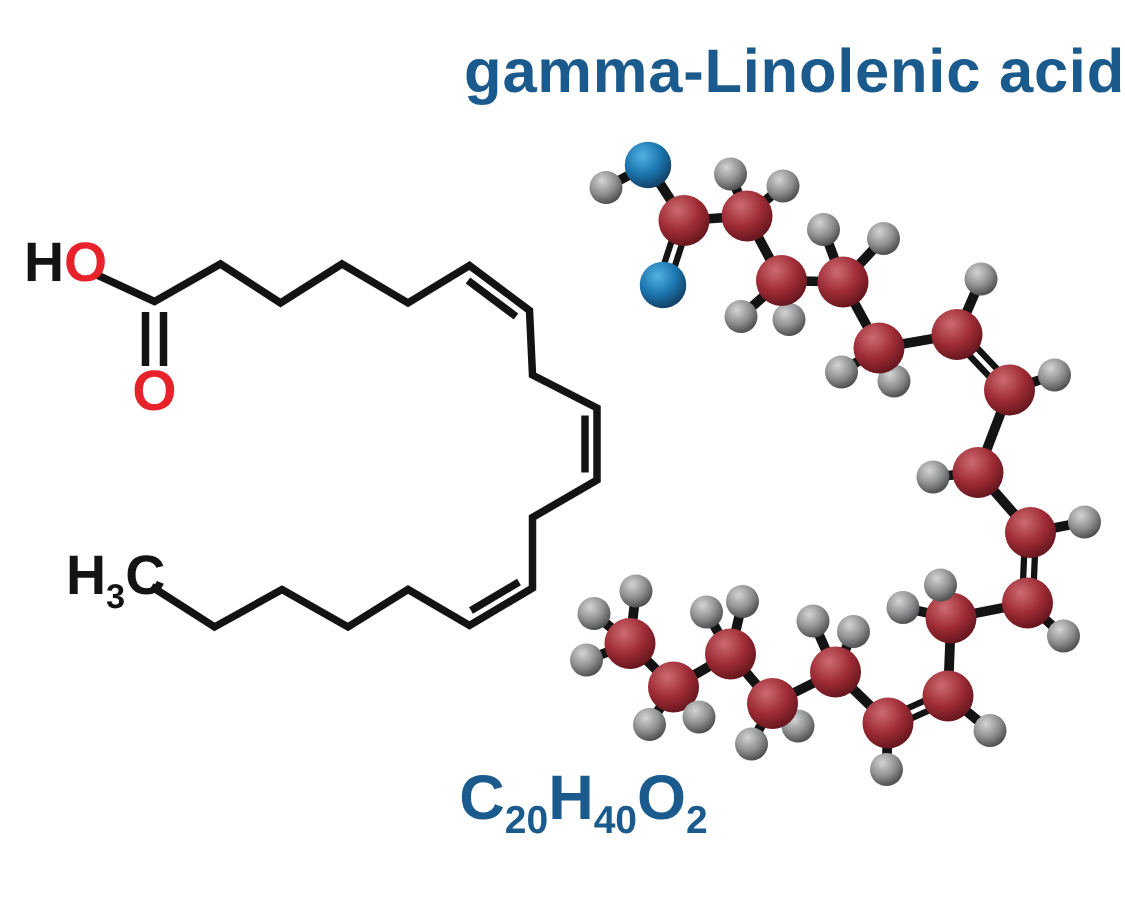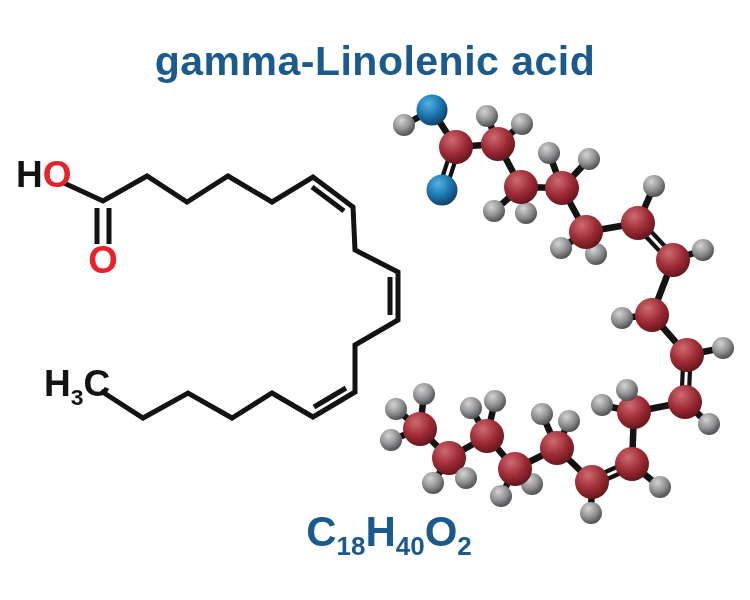--- a/index.html
+++ b/index.html
@@ -10,24 +10,24 @@
   .canvas {
     position: relative;
     width: 750px;
     height: 600px;
     background: #ffffff;
     overflow: hidden;
     font-family: "Liberation Sans", sans-serif;
   }
   .page-title {
     position: absolute;
-    top: 38px;
+    top: 24px;
     left: 0;
     width: 750px;
-    text-align: center;
+    text-align: right;
     font-size: 41px;
     font-weight: 600;
     letter-spacing: 0.5px;
   }
   .structure-svg {
     position: absolute;
     left: 0;
     top: 0;
   }
   .molecular-formula {
@@ -174,14 +174,14 @@
       <circle cx="569" cy="421" r="11" fill="url(#grad-H)"></circle>
       <circle cx="501" cy="496" r="11" fill="url(#grad-H)"></circle>
       <circle cx="471" cy="408" r="11" fill="url(#grad-H)"></circle>
       <circle cx="495" cy="401" r="11" fill="url(#grad-H)"></circle>
       <circle cx="433" cy="483" r="11" fill="url(#grad-H)"></circle>
       <circle cx="466" cy="478" r="11" fill="url(#grad-H)"></circle>
       <circle cx="396" cy="409" r="11" fill="url(#grad-H)"></circle>
       <circle cx="424" cy="394" r="11" fill="url(#grad-H)"></circle>
       <circle cx="391" cy="440" r="11" fill="url(#grad-H)"></circle>
     </svg>
-  <div class="molecular-formula" id="molecular-formula" style="color: rgb(26, 90, 140);"><span class="main">C</span><span class="sub">18</span><span class="main">H</span><span class="sub">40</span><span class="main">O</span><span class="sub">2</span></div>
+  <div class="molecular-formula" id="molecular-formula" style="color: rgb(26, 90, 140);"><span class="main">C</span><span class="sub">20</span><span class="main">H</span><span class="sub">40</span><span class="main">O</span><span class="sub">2</span></div>
 </div>
 
 </body></html>

